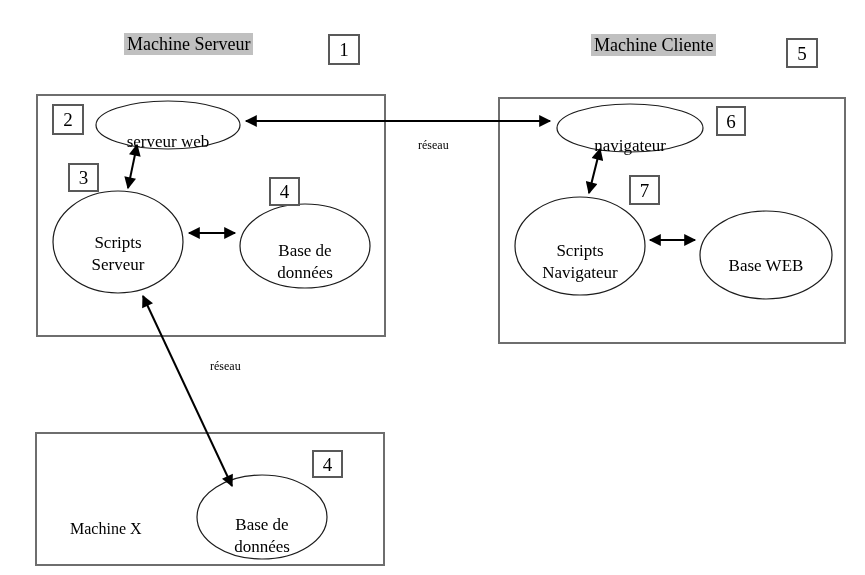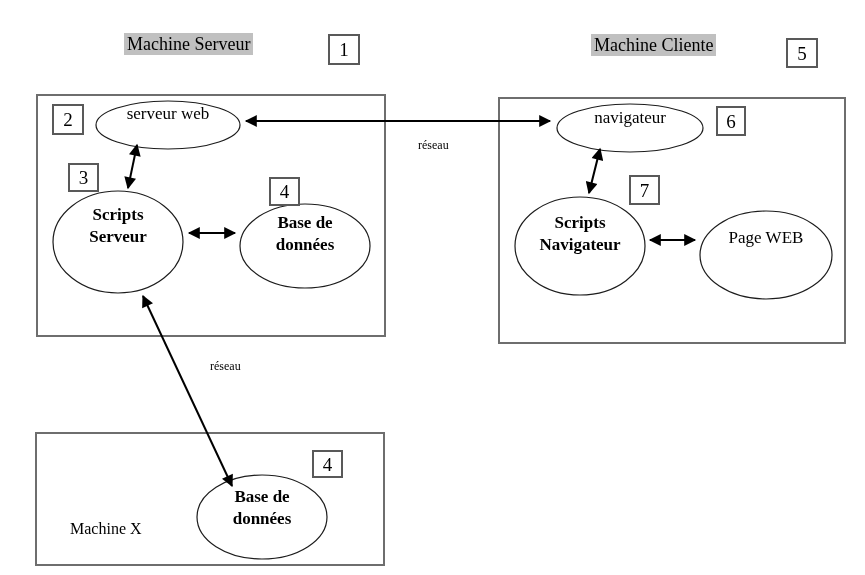--- a/index.html
+++ b/index.html
@@ -29,23 +29,23 @@
   .b1 { left:328px; top:34px;  width:32px; height:31px; }
   .b2 { left:52px;  top:104px; width:32px; height:31px; }
   .b3 { left:68px;  top:163px; width:31px; height:29px; }
   .b4 { left:269px; top:177px; width:31px; height:29px; }
   .b5 { left:786px; top:38px;  width:32px; height:30px; }
   .b6 { left:716px; top:106px; width:30px; height:30px; }
   .b7 { left:629px; top:175px; width:31px; height:30px; }
   .b4x{ left:312px; top:450px; width:31px; height:28px; }
 
   .node-label {
-    position:absolute; text-align:center; font-size:17px; line-height:22px; white-space:nowrap;
+    position:absolute; text-align:center; font-size:17px; line-height:22px; white-space:nowrap;margin-top:28px;
   }
-  .node-label span { display:block;font-weight:bold; }
+  .node-label span { display:block; }
   .l-webserver  { left:96px;  top:103px; width:144px; }
   .l-browser    { left:557px; top:107px; width:146px; }
   .l-srv-scripts{ left:53px;  top:204px; width:130px; }
   .l-srv-db     { left:240px; top:212px; width:130px; }
   .l-cli-scripts{ left:515px; top:212px; width:130px; }
   .l-webpage    { left:700px; top:227px; width:132px; }
   .l-mx-db      { left:197px; top:486px; width:130px; }
 
   .net-label { position:absolute; font-size:12px; white-space:nowrap; }
   .n-top    { left:418px; top:138px; }
@@ -107,21 +107,21 @@
   <div class="node-label l-srv-db">
     <span>Base de</span>
     <span>données</span>
   </div>
 
   <div class="node-label l-cli-scripts">
     <span>Scripts</span>
     <span>Navigateur</span>
   </div>
 
-  <div class="node-label l-webpage">Page WEB</div>
+  <div class="node-label l-webpage">Base WEB</div>
 
   <div class="node-label l-mx-db">
     <span>Base de</span>
     <span>données</span>
   </div>
 
   <div class="net-label n-top">réseau</div>
   <div class="net-label n-bottom">réseau</div>
 
 </div>

